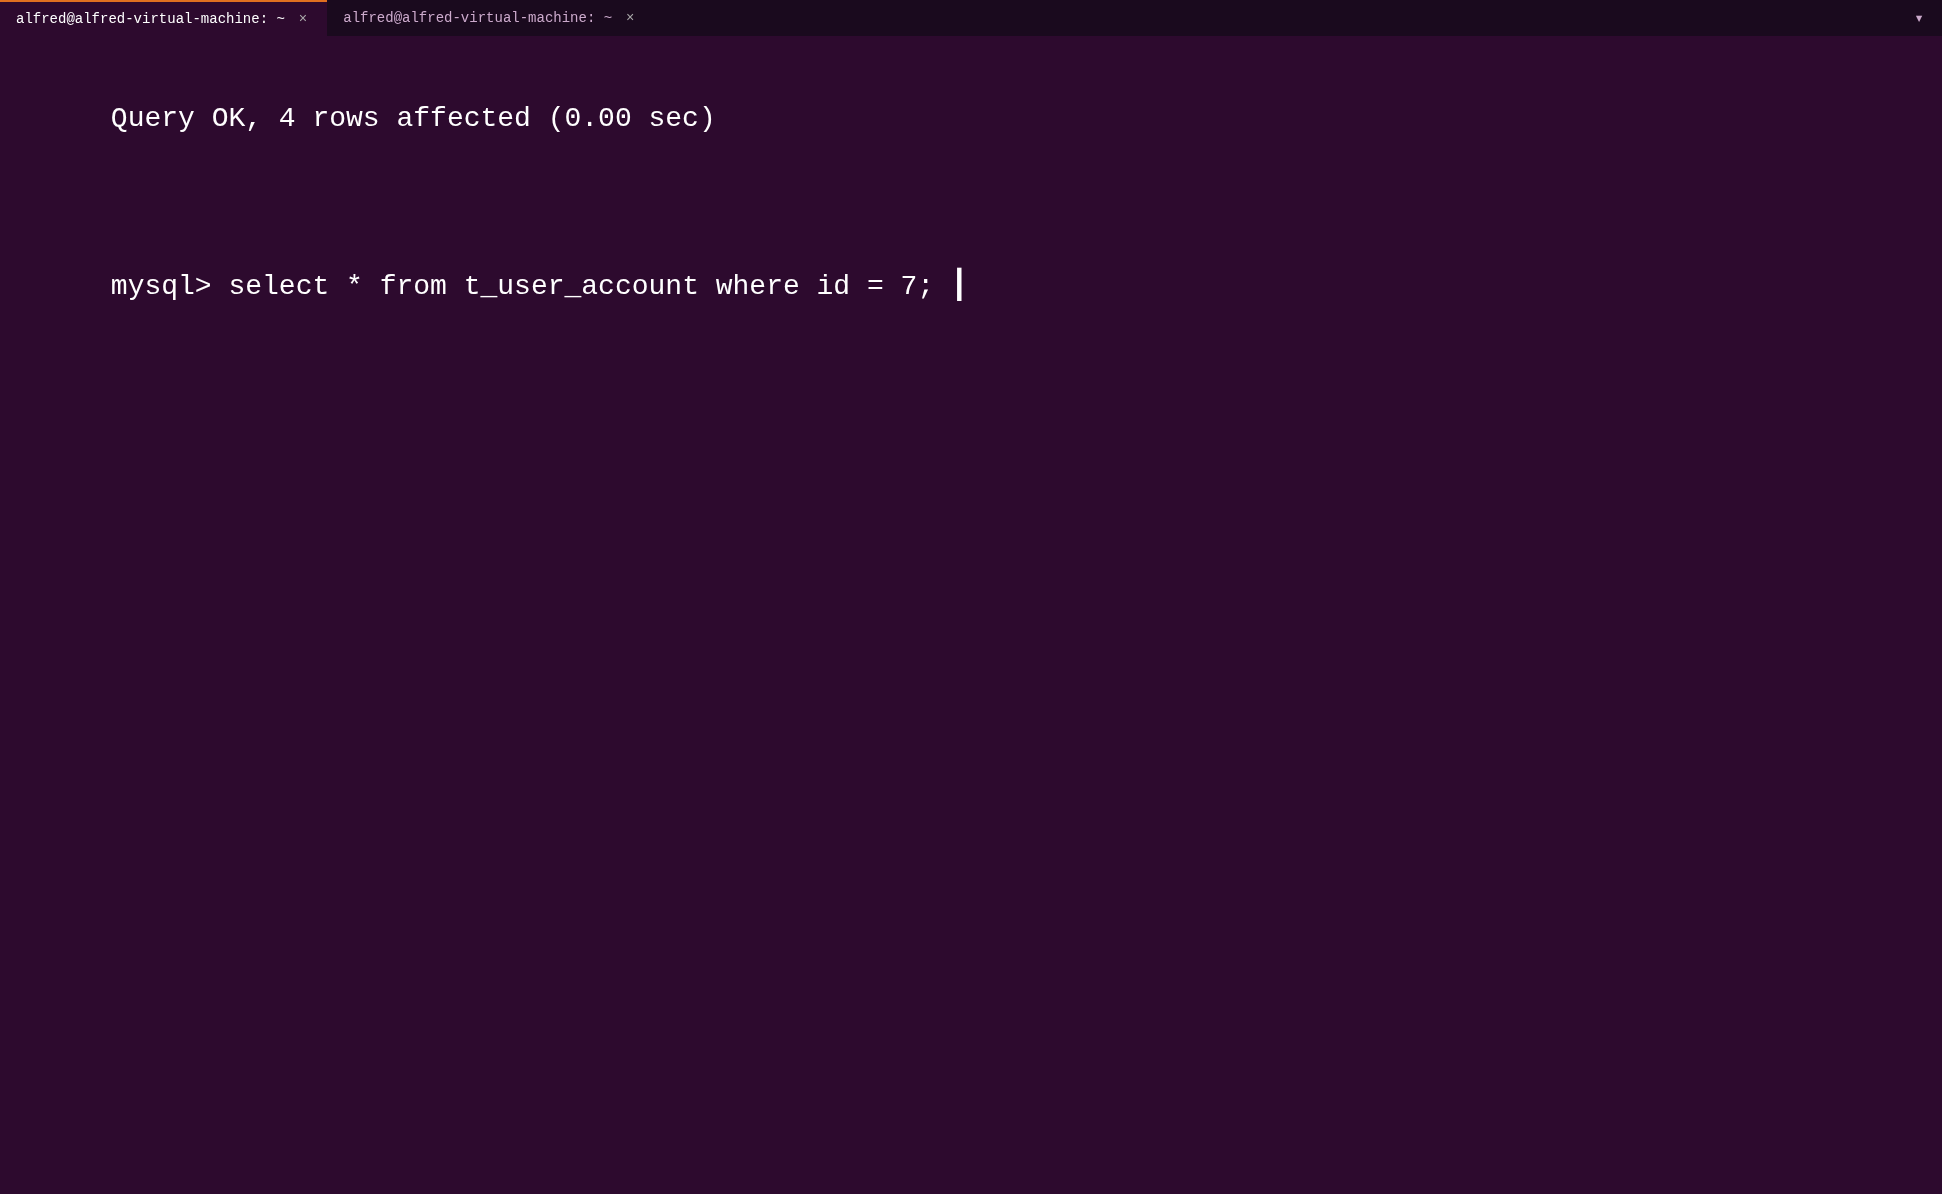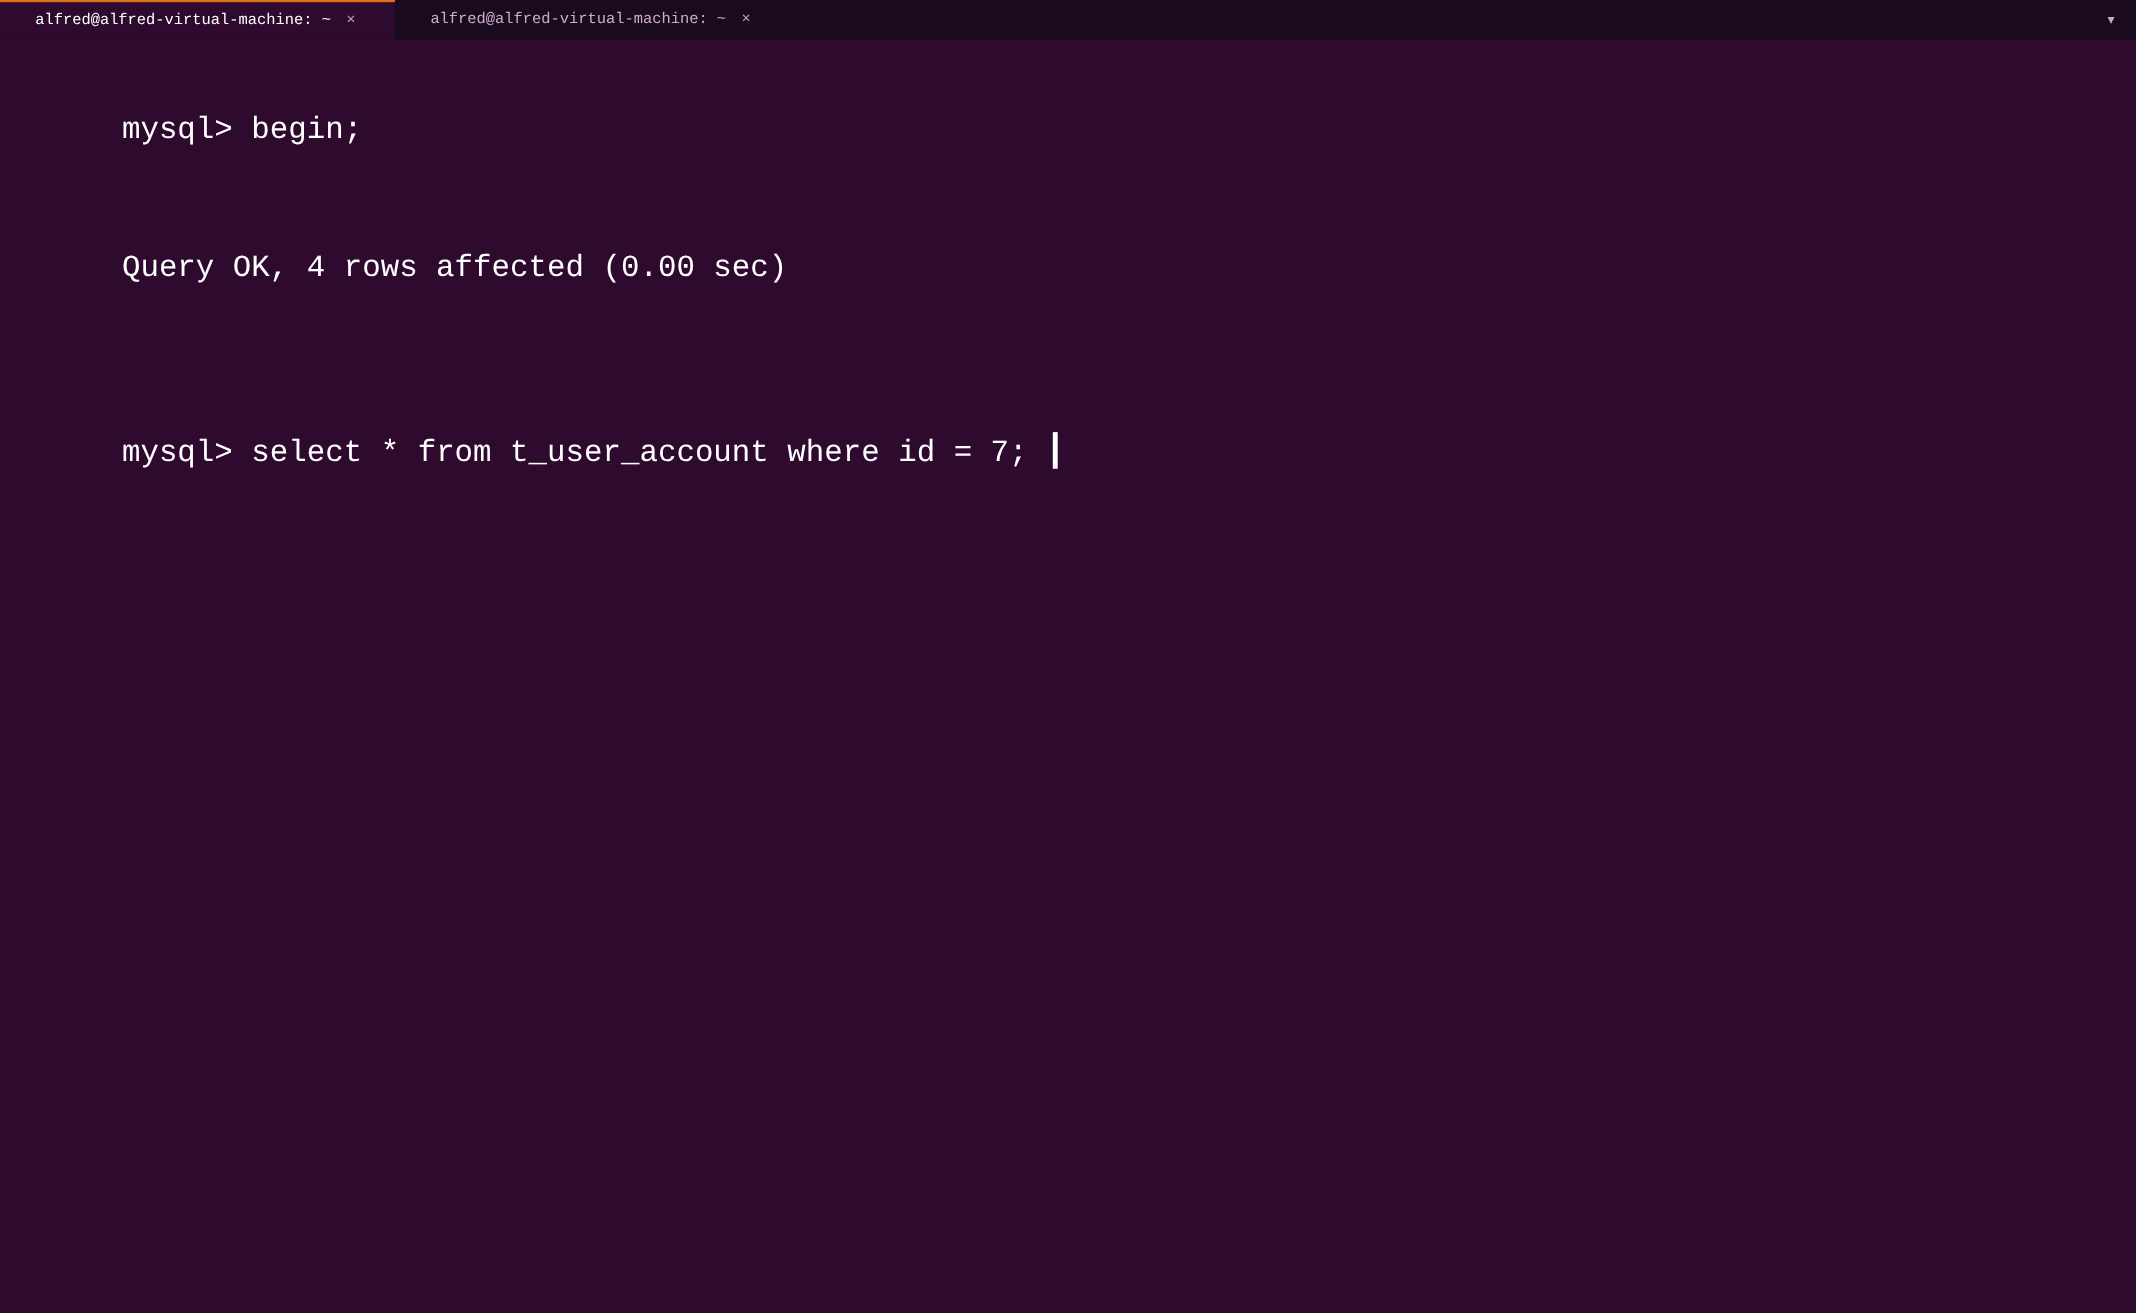--- a/index.html
+++ b/index.html
@@ -28,21 +28,21 @@
       display: flex;
       align-items: stretch;
       background-color: #1a0a1e;
       height: 36px;
       position: relative;
     }
 
     .tab {
       display: flex;
       align-items: center;
-      padding: 0 32px;
+      padding: 0 16px;
       font-size: 14px;
       color: #ccaacc;
       cursor: pointer;
       position: relative;
       min-width: 200px;
       justify-content: space-between;
       gap: 10px;
     }
 
     .tab.active {
@@ -117,23 +117,20 @@
       <span class="tab-title">alfred@alfred-virtual-machine: ~</span>
       <span class="close-btn">×</span>
     </div>
     <div class="tab-bar-right">
       <span class="tab-bar-dropdown">▾</span>
     </div>
   </div>
 
   <div class="terminal-body">
 
-    <span class="line">
-      <span class="prompt">mysql&gt; </span><span class="cmd-text">begin;</span>
-    </span>
 
     <span class="line">
       <span class="cmd-text">Query OK, 4 rows affected (0.00 sec)</span>
     </span>
 
     <span class="line">&nbsp;</span>
 
     <span class="line">
       <span class="prompt">mysql&gt; </span><span class="cmd-text">select * from t_user_account where id = 7;</span><span class="text-cursor-symbol"> ┃</span>
     </span>

